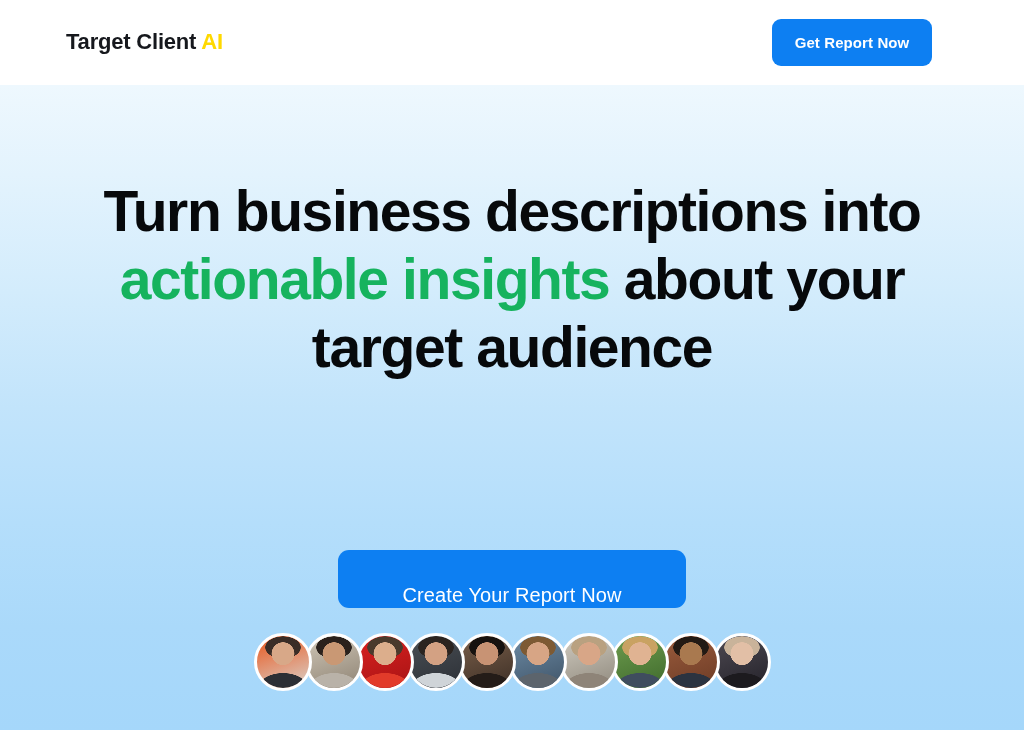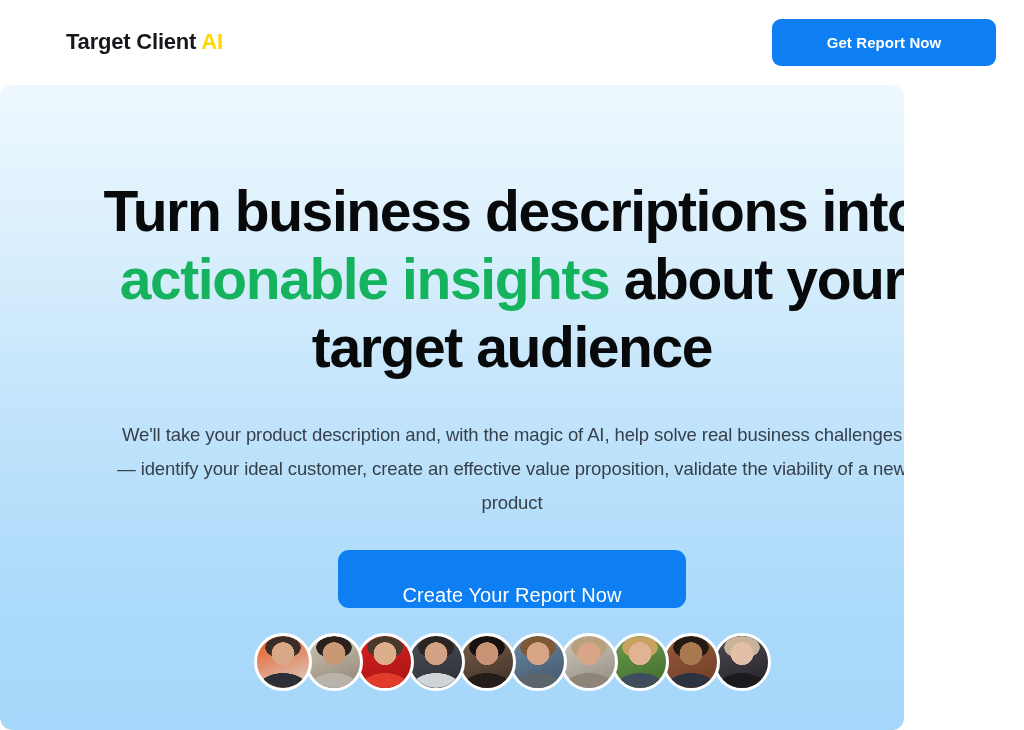--- a/index.html
+++ b/index.html
@@ -1,15 +1,15 @@
 <!DOCTYPE html>
 <html><head>
 <meta charset="utf-8">
 <style>
-  * { margin:0; padding:0; box-sizing:border-box;border-radius:12px; }
+  * { margin:0; padding:0; box-sizing:border-box; }
   html, body {
     width:1024px; height:730px; overflow:hidden;
     font-family:"Liberation Sans", sans-serif;
     background:#ffffff;
   }
   #page {
     position:relative; width:1024px; height:730px; overflow:hidden;
   }
 
   
@@ -17,30 +17,30 @@
     position:absolute; top:0; left:0; width:1024px; height:85px;
     background:#ffffff; z-index:5;
   }
   .logo {
     position:absolute; left:66px; top:28px;
     font-size:22px; font-weight:bold; letter-spacing:-0.2px;
     color:#16181d; white-space:nowrap; line-height:28px;
   }
   .logo .ai { color:#ffd900; }
   .header-cta {
-    position:absolute; left:772px; top:19px; width:224px; height:47px;
+    position:absolute; left:772px; top:19px; width:160px; height:47px;
     background:#0d7ff2; color:#ffffff; border:none; border-radius:9px;
     font-family:"Liberation Sans", sans-serif;
     font-size:15px; font-weight:bold; letter-spacing:0.1px;
     cursor:pointer; line-height:47px; text-align:center; padding:0;
   }
 
   
   .hero {
-    position:absolute; top:85px; left:0; width:904px; height:645px;
+    position:absolute; top:85px; left:0; width:1024px; height:645px;
     background:linear-gradient(180deg,
         #eef8fe 0%,
         #e3f3fd 14%,
         #d3ecfc 32%,
         #c2e4fb 50%,
         #b4defb 68%,
         #aad9fa 84%,
         #a5d7fa 100%);
     overflow:hidden;
   }
@@ -93,21 +93,20 @@
     <div class="logo">
       <span>Target Client </span><span class="ai">AI</span>
     </div>
     <button class="header-cta">Get Report Now</button>
   </header>
 
   <section class="hero">
 
     <h1 class="headline"><span>Turn business descriptions into </span><span class="hl-accent">actionable insights</span><span> about your target audience</span></h1>
 
-    <p class="subhead">We'll take your product description and, with the magic of AI, help solve real business challenges — identify your ideal customer, create an effective value proposition, validate the viability of a new product</p>
 
     <button class="hero-cta">Create Your Report Now</button>
 
     <div class="avatar-row" id="avatar-row">
         <div class="avatar" style="z-index: 20; background: linear-gradient(160deg, rgb(233, 86, 28) 0%, rgb(217, 210, 203) 100%);">
           <div class="face" style="background: radial-gradient(circle at 50% 34%, rgb(216, 168, 136) 0px, rgb(216, 168, 136) 26%, transparent 27%), radial-gradient(48% 30% at 50% 22%, rgb(58, 45, 39) 0px, rgb(58, 45, 39) 70%, transparent 72%), radial-gradient(70% 46% at 50% 104%, rgb(44, 47, 53) 0px, rgb(44, 47, 53) 70%, transparent 72%);"></div>
         </div>
         <div class="avatar" style="z-index: 19; background: linear-gradient(160deg, rgb(207, 198, 182) 0%, rgb(143, 132, 117) 100%);">
           <div class="face" style="background: radial-gradient(circle at 50% 34%, rgb(201, 152, 116) 0px, rgb(201, 152, 116) 26%, transparent 27%), radial-gradient(48% 30% at 50% 22%, rgb(42, 33, 28) 0px, rgb(42, 33, 28) 70%, transparent 72%), radial-gradient(70% 46% at 50% 104%, rgb(185, 178, 168) 0px, rgb(185, 178, 168) 70%, transparent 72%);"></div>
         </div>

